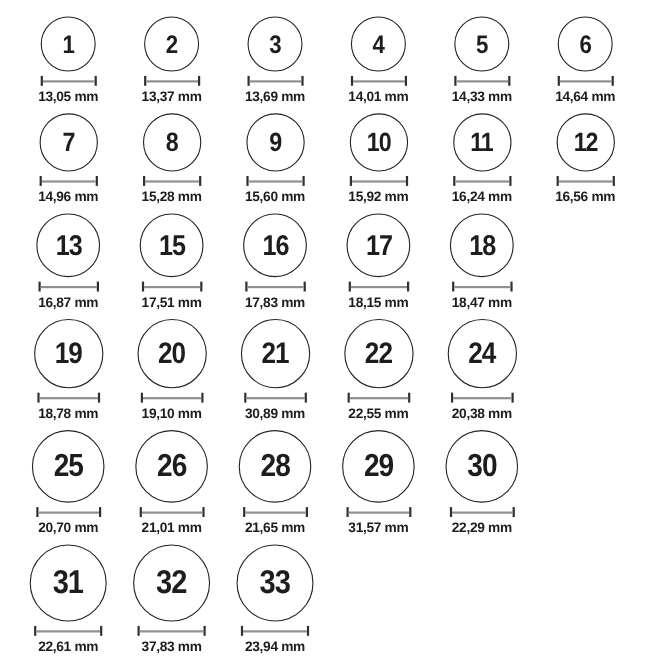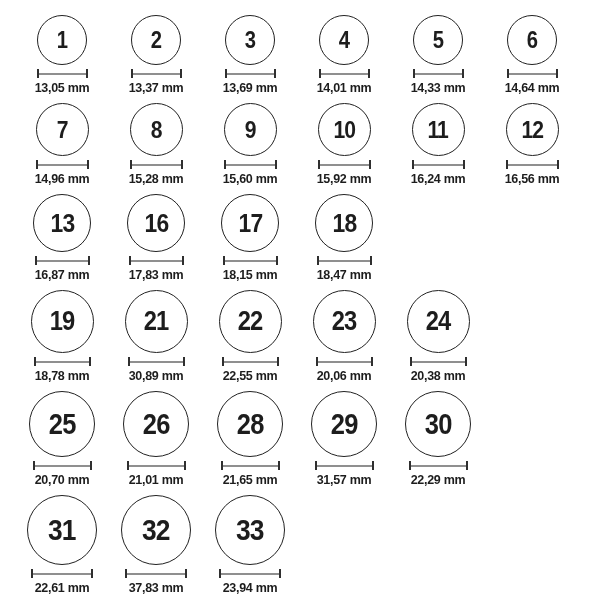--- a/index.html
+++ b/index.html
@@ -206,20 +206,29 @@
     <div class="circle">
       <span class="num">13</span>
     </div>
     <div class="measure">
       <div class="measure-bar"></div>
     </div>
     <div class="mm">16,87 mm</div>
   </div>
       <div class="size-item">
     <div class="circle">
+      <span class="num">15</span>
+    </div>
+    <div class="measure">
+      <div class="measure-bar"></div>
+    </div>
+    <div class="mm">17,51 mm</div>
+  </div>
+      <div class="size-item">
+    <div class="circle">
       <span class="num">16</span>
     </div>
     <div class="measure">
       <div class="measure-bar"></div>
     </div>
     <div class="mm">17,83 mm</div>
   </div>
       <div class="size-item">
     <div class="circle">
       <span class="num">17</span>
@@ -244,44 +253,44 @@
     <div class="circle">
       <span class="num">19</span>
     </div>
     <div class="measure">
       <div class="measure-bar"></div>
     </div>
     <div class="mm">18,78 mm</div>
   </div>
       <div class="size-item">
     <div class="circle">
+      <span class="num">20</span>
+    </div>
+    <div class="measure">
+      <div class="measure-bar"></div>
+    </div>
+    <div class="mm">19,10 mm</div>
+  </div>
+      <div class="size-item">
+    <div class="circle">
       <span class="num">21</span>
     </div>
     <div class="measure">
       <div class="measure-bar"></div>
     </div>
     <div class="mm">30,89 mm</div>
   </div>
       <div class="size-item">
     <div class="circle">
       <span class="num">22</span>
     </div>
     <div class="measure">
       <div class="measure-bar"></div>
     </div>
     <div class="mm">22,55 mm</div>
-  </div>
-      <div class="size-item">
-    <div class="circle">
-      <span class="num">23</span>
-    </div>
-    <div class="measure">
-      <div class="measure-bar"></div>
-    </div>
-    <div class="mm">20,06 mm</div>
   </div>
       <div class="size-item">
     <div class="circle">
       <span class="num">24</span>
     </div>
     <div class="measure">
       <div class="measure-bar"></div>
     </div>
     <div class="mm">20,38 mm</div>
   </div>

